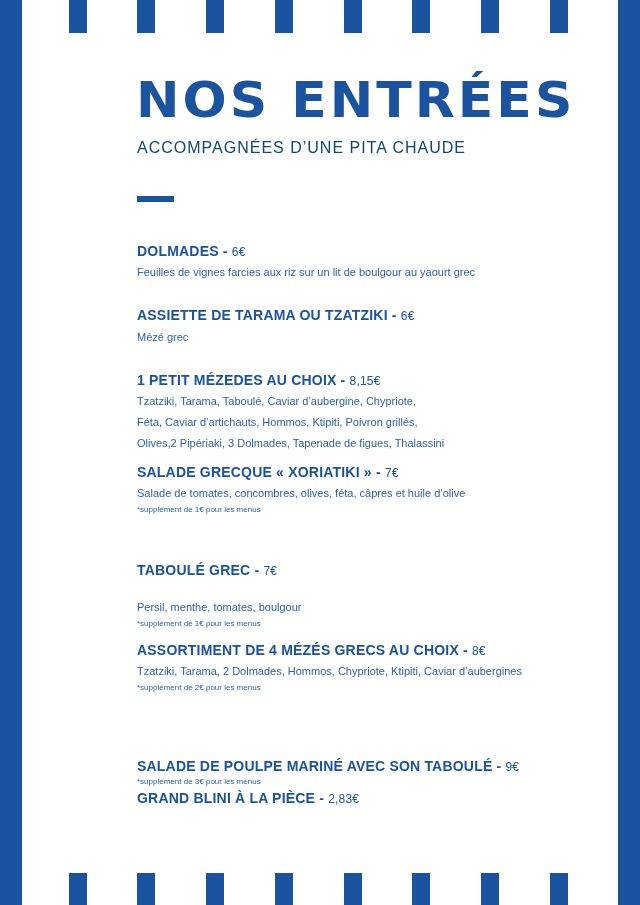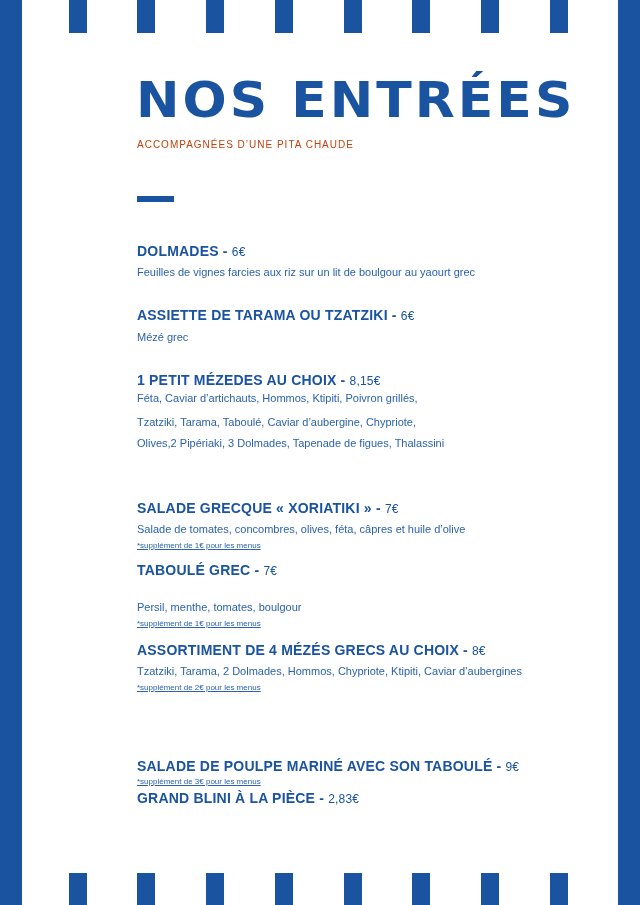--- a/index.html
+++ b/index.html
@@ -18,30 +18,30 @@
 
   .title {
     position: absolute; left: 136px; top: 70px;
     font-family: "DejaVu Sans", sans-serif; font-weight: bold;
     font-size: 52px; letter-spacing: 3px; line-height: 60px;
     color: #1a53a0; text-transform: uppercase;
     transform: scaleY(0.95);
   }
   .subtitle {
     position: absolute; left: 137px; top: 139px;
-    font-size: 10px; letter-spacing: 1px; color: #c2410c;
+    font-size: 16px; letter-spacing: 1px; color: #0c4a6e;
   }
   .divider { position: absolute; left: 137px; top: 196px; width: 37px; height: 6px; background: #1a53a0; }
 
   .item { position: absolute; left: 137px; }
   .item-head { font-size: 14px; font-weight: bold; color: #1a53a0; letter-spacing: 0.2px; white-space: nowrap; }
   .item-head .price { font-weight: normal; font-size: 12px; color: #1a53a0; }
   .item-head .sep { font-weight: bold; }
   .desc { font-size: 11px; color: #2a62ad; line-height: 18px; white-space: nowrap; }
-  .note { font-size: 8px; color: #2a62ad; line-height: 12px; white-space: nowrap; margin-top: 2px; text-decoration: underline; }
+  .note { font-size: 8px; color: #2a62ad; line-height: 12px; white-space: nowrap; margin-top: 2px; }
 </style>
 </head>
 <body>
 
 <div class="side-bar left"></div>
 <div class="side-bar right"></div>
 
 <div class="stripe top" style="left:69px"></div>
 <div class="stripe top" style="left:137px"></div>
 <div class="stripe top" style="left:206px"></div>
@@ -69,26 +69,26 @@
   <div class="desc" style="margin-top:4px">Feuilles de vignes farcies aux riz sur un lit de boulgour au yaourt grec</div>
 </div>
 
 <div class="item" style="top:307px">
   <div class="item-head"><span>ASSIETTE DE TARAMA OU TZATZIKI</span><span class="sep"> - </span><span class="price">6€</span></div>
   <div class="desc" style="margin-top:5px">Mézé grec</div>
 </div>
 
 <div class="item" style="top:372px">
   <div class="item-head"><span>1 PETIT MÉZEDES AU CHOIX</span><span class="sep"> - </span><span class="price">8,15€</span></div>
+  <div class="desc" style="margin-top:3px; line-height:21px">Tzatziki, Tarama, Taboulé, Caviar d’aubergine, Chypriote,</div>
   <div class="desc" style="line-height:21px">Féta, Caviar d’artichauts, Hommos,  Ktipiti, Poivron grillés,</div>
-  <div class="desc" style="margin-top:3px; line-height:21px">Tzatziki, Tarama, Taboulé, Caviar d’aubergine, Chypriote,</div>
   <div class="desc" style="line-height:21px">Olives,2 Pipériaki, 3 Dolmades, Tapenade de figues, Thalassini</div>
 </div>
 
-<div class="item" style="top:500px">
+<div class="item" style="top:464px">
   <div class="item-head"><span>SALADE GRECQUE « XORIATIKI »</span><span class="sep"> - </span><span class="price">7€</span></div>
   <div class="desc" style="margin-top:4px">Salade de tomates, concombres, olives, féta, câpres et huile d’olive</div>
   <div class="note">*supplément de 1€ pour les menus</div>
 </div>
 
 <div class="item" style="top:562px">
   <div class="item-head"><span>TABOULÉ GREC </span><span class="sep"> - </span><span class="price">7€</span></div>
   <div class="desc" style="margin-top:20px">Persil, menthe, tomates, boulgour</div>
   <div class="note">*supplément de 1€ pour les menus</div>
 </div>

